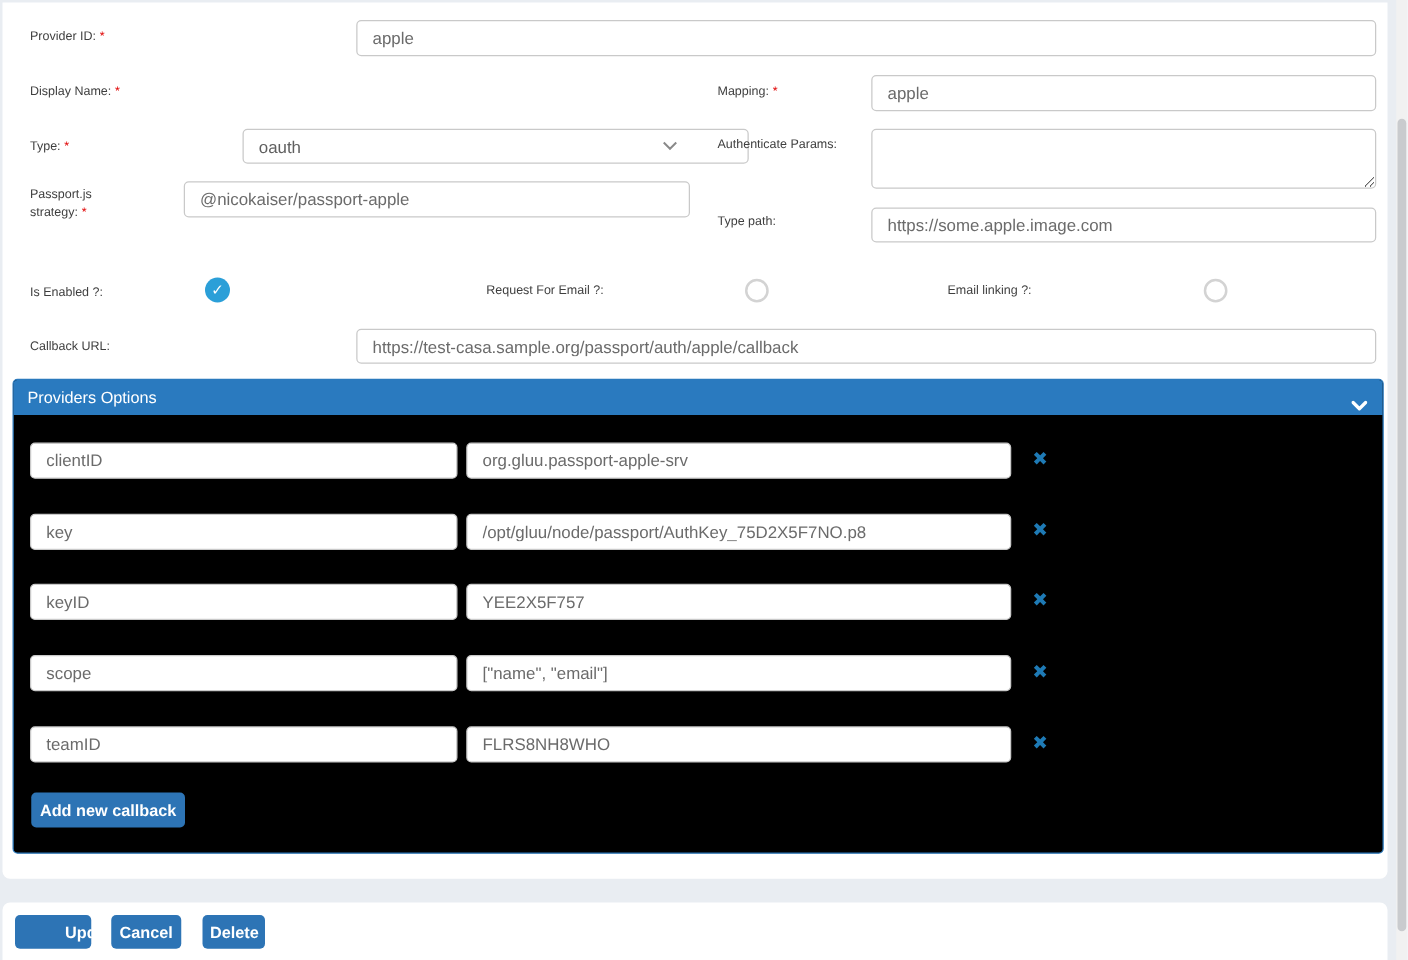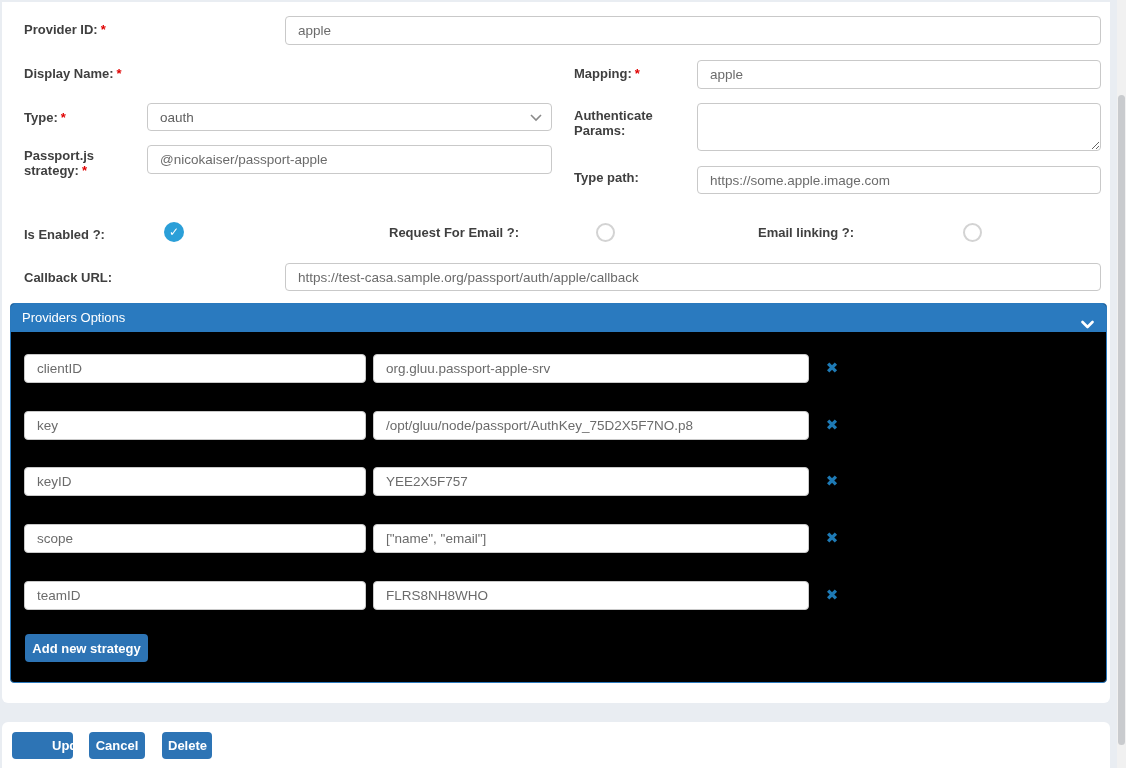--- a/index.html
+++ b/index.html
@@ -3,31 +3,31 @@
 <meta charset="utf-8">
 <style>
   html,body{margin:0;padding:0;}
   body{font-family:"Liberation Sans","DejaVu Sans",sans-serif;background:#e9edf2;}
   #stage{position:relative;width:1126px;height:768px;background:#e9edf2;overflow:hidden;}
 
   .card{position:absolute;background:#ffffff;}
   #main-card{left:2px;top:2px;width:1108px;height:701px;border-radius:0 0 6px 6px;}
   #footer-card{left:2px;top:722px;width:1108px;height:46px;border-radius:6px 6px 0 0;}
 
-  .lbl{position:absolute;font-size:13px;font-weight:bold;color:#3f3f3f;line-height:15px;}
+  .lbl{position:absolute;font-size:10px;font-weight:normal;color:#3f3f3f;line-height:15px;}
   .req{color:#e00000;margin-left:3px;}
 
   .inp{position:absolute;box-sizing:border-box;border:1px solid #c9c9c9;border-radius:4px;
        background:#fff;color:#6b6b6b;font-size:13.5px;font-family:inherit;padding:0 12px;outline:none;}
   textarea.inp{padding:6px 12px;resize:both;}
 
   .selwrap{position:absolute;}
   .selwrap select{width:100%;height:100%;box-sizing:border-box;border:1px solid #c9c9c9;border-radius:4px;
        background:#fff;color:#5f5f5f;font-size:13.5px;font-family:inherit;padding:0 12px;
-       -webkit-appearance:none;appearance:none;outline:none;}
+       -webkit-appearance:none;appearance:none;outline:none;margin-left:47px;}
   .selwrap .chev{position:absolute;right:10px;top:50%;transform:translateY(-50%);pointer-events:none;}
 
   .toggle-on{position:absolute;width:20px;height:20px;border-radius:50%;background:#2b9fd8;color:#fff;
        display:flex;align-items:center;justify-content:center;font-size:12px;font-weight:bold;cursor:pointer;}
   .radio-off{position:absolute;width:15px;height:15px;border-radius:50%;background:#fff;border:2px solid #d3d3d3;cursor:pointer;}
 
   #panel{position:absolute;left:10px;top:303px;width:1097px;height:380px;box-sizing:border-box;
        border:1px solid #2a79bd;border-radius:4px;background:#000000;}
   #panel-header{position:absolute;left:0;top:0;right:0;height:28px;background:#2a7abf;border-radius:3px 3px 0 0;
        color:#fff;font-size:13px;line-height:28px;padding-left:11px;cursor:pointer;}
@@ -117,21 +117,21 @@
       <input class="inp" style="left: 13px; top: 220px; width: 342px; height: 29px;" value="scope">
       <input class="inp" style="left: 362px; top: 220px; width: 436px; height: 29px;" value="[&quot;name&quot;, &quot;email&quot;]">
       <span class="x-btn" style="left:812px;top:225px;">✖</span>
     </div>
     <div>
       <input class="inp" style="left: 13px; top: 277px; width: 342px; height: 29px;" value="teamID">
       <input class="inp" style="left: 362px; top: 277px; width: 436px; height: 29px;" value="FLRS8NH8WHO">
       <span class="x-btn" style="left:812px;top:282px;">✖</span>
     </div>
 
-    <button class="btn" style="left:14px;top:330px;width:123px;height:28px;">Add new strategy</button>
+    <button class="btn" style="left:14px;top:330px;width:123px;height:28px;">Add new callback</button>
   </div>
 
   <button class="btn" style="left:12px;top:732px;width:61px;height:27px;padding-left:40px;">Update</button>
   <button class="btn" style="left:89px;top:732px;width:56px;height:27px;">Cancel</button>
   <button class="btn" style="left:162px;top:732px;width:50px;height:27px;">Delete</button>
 
   <div id="scroll-track"></div>
   <div id="scroll-thumb"></div>
 </div>
 

